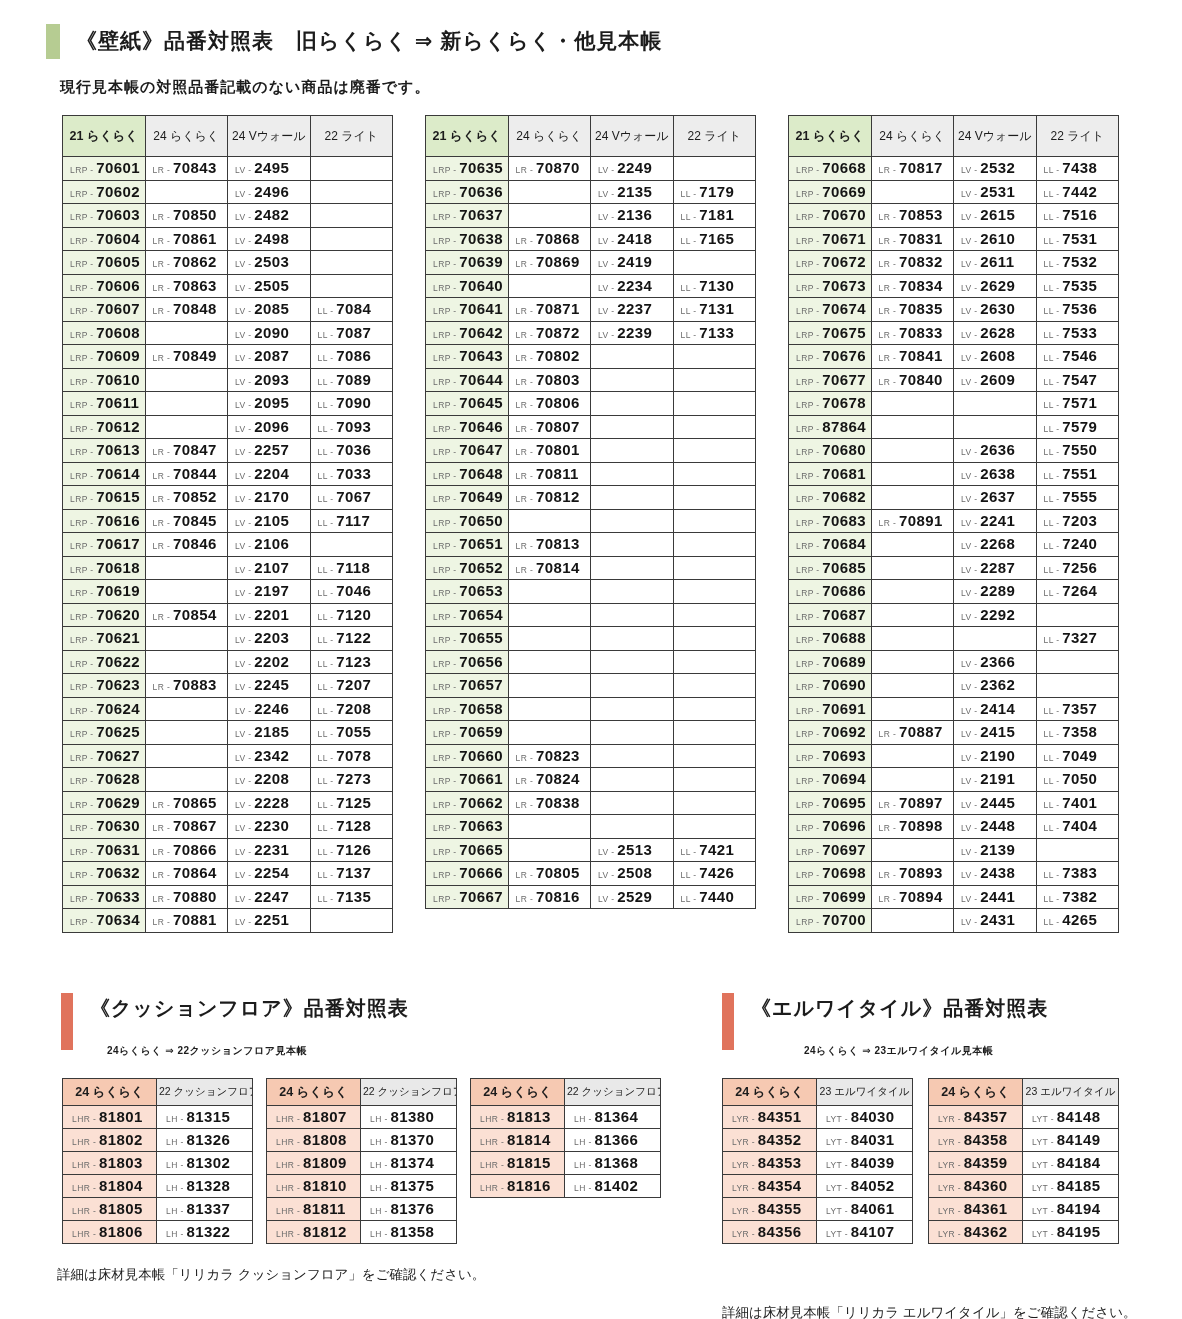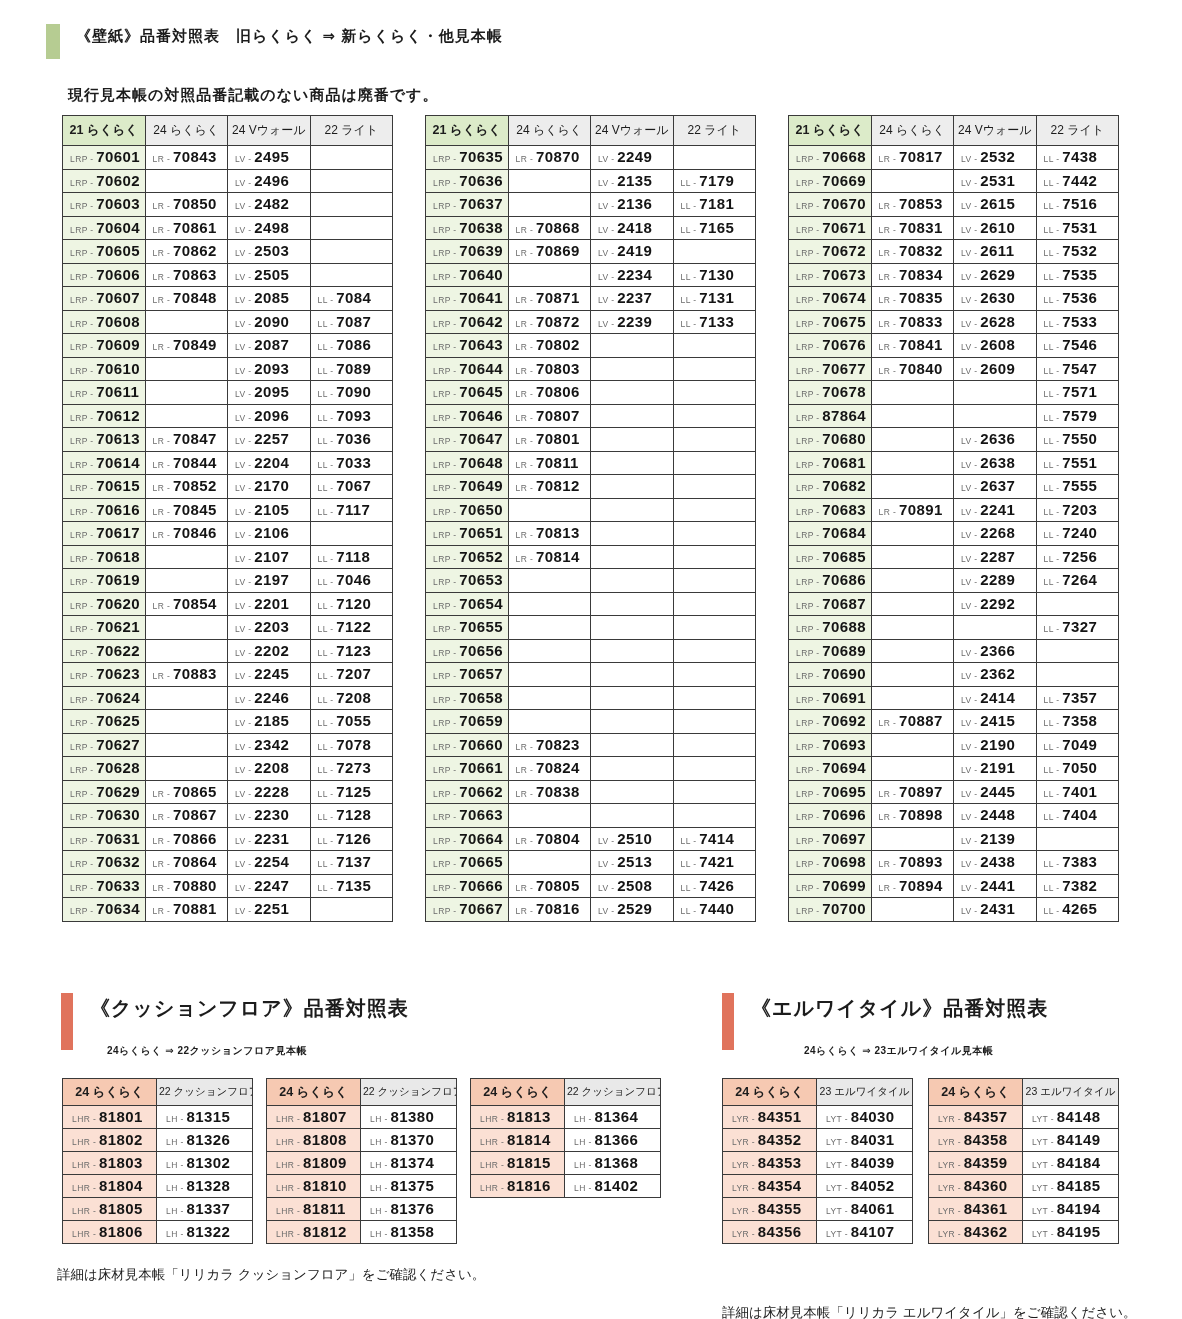--- a/index.html
+++ b/index.html
@@ -3,39 +3,39 @@
 <meta charset="utf-8">
 <style>
   html,body{margin:0;padding:0;}
   body{
     width:1182px;height:1319px;background:#ffffff;position:relative;
     font-family:"Liberation Sans","DejaVu Sans",sans-serif;color:#1c1c1c;
   }
   
   .accent{position:absolute;display:block;}
   .accent.green{left:46px;top:24px;width:14px;height:35px;background:#b6cc92;}
-  .page-title{position:absolute;left:76px;top:27px;margin:0;font-size:15px;font-weight:bold;letter-spacing:1px;}
-  .note{position:absolute;left:56px;top:74px;margin:12px;font-size:15px;font-weight:bold;letter-spacing:1px;}
+  .page-title{position:absolute;left:76px;top:27px;margin:0;font-size:21px;font-weight:bold;letter-spacing:1px;}
+  .note{position:absolute;left:56px;top:74px;margin:4px;font-size:15px;font-weight:bold;letter-spacing:1px;}
 
   
   table.grid{border-collapse:collapse;table-layout:fixed;background:#fff;}
   table.grid th,table.grid td{
     border:1.5px solid #3a3a3a;overflow:hidden;white-space:nowrap;
     vertical-align:middle;box-sizing:border-box;
   }
   table.grid th{background:#ededed;font-weight:normal;text-align:center;font-size:12px;padding:0 2px;}
   table.grid td{padding:0 2px 0 7px;text-align:left;}
   .pfx{font-size:8.5px;color:#6b6b6b;letter-spacing:0.4px;}
   .num{font-size:15px;font-weight:bold;color:#141414;letter-spacing:0.4px;}
 
   
   .wp-tables{position:absolute;left:62px;top:115px;display:flex;gap:32px;align-items:flex-start;}
   table.wp{width:330px;}
   table.wp th,table.wp td{width:82.5px;}
-  table.wp thead tr{height:30px;}
+  table.wp thead tr{height:41px;}
   table.wp tbody tr{height:23.5px;}
   table.wp th:first-child{background:#dcebc9;font-weight:bold;font-size:12.5px;}
   table.wp td:first-child{background:#eef5e3;}
 
   
   .accent.salmon-l{left:61px;top:993px;width:12px;height:57px;background:#e0735c;}
   .accent.salmon-r{left:722px;top:993px;width:12px;height:57px;background:#e0735c;}
   .sec-title{position:absolute;margin:0;font-size:20px;font-weight:bold;letter-spacing:1px;}
   .sec-title.l{left:90px;top:995px;}
   .sec-title.r{left:751px;top:995px;}
@@ -457,26 +457,20 @@
             <td></td>
             <td></td>
           </tr>
           <tr>
             <td><span class="pfx">LRP - </span><span class="num">70663</span></td>
             <td></td>
             <td></td>
             <td></td>
           </tr>
           <tr>
-            <td><span class="pfx">LRP - </span><span class="num">70664</span></td>
-            <td><span class="pfx">LR - </span><span class="num">70804</span></td>
-            <td><span class="pfx">LV - </span><span class="num">2510</span></td>
-            <td><span class="pfx">LL - </span><span class="num">7414</span></td>
-          </tr>
-          <tr>
             <td><span class="pfx">LRP - </span><span class="num">70665</span></td>
             <td></td>
             <td><span class="pfx">LV - </span><span class="num">2513</span></td>
             <td><span class="pfx">LL - </span><span class="num">7421</span></td>
           </tr>
           <tr>
             <td><span class="pfx">LRP - </span><span class="num">70666</span></td>
             <td><span class="pfx">LR - </span><span class="num">70805</span></td>
             <td><span class="pfx">LV - </span><span class="num">2508</span></td>
             <td><span class="pfx">LL - </span><span class="num">7426</span></td>

